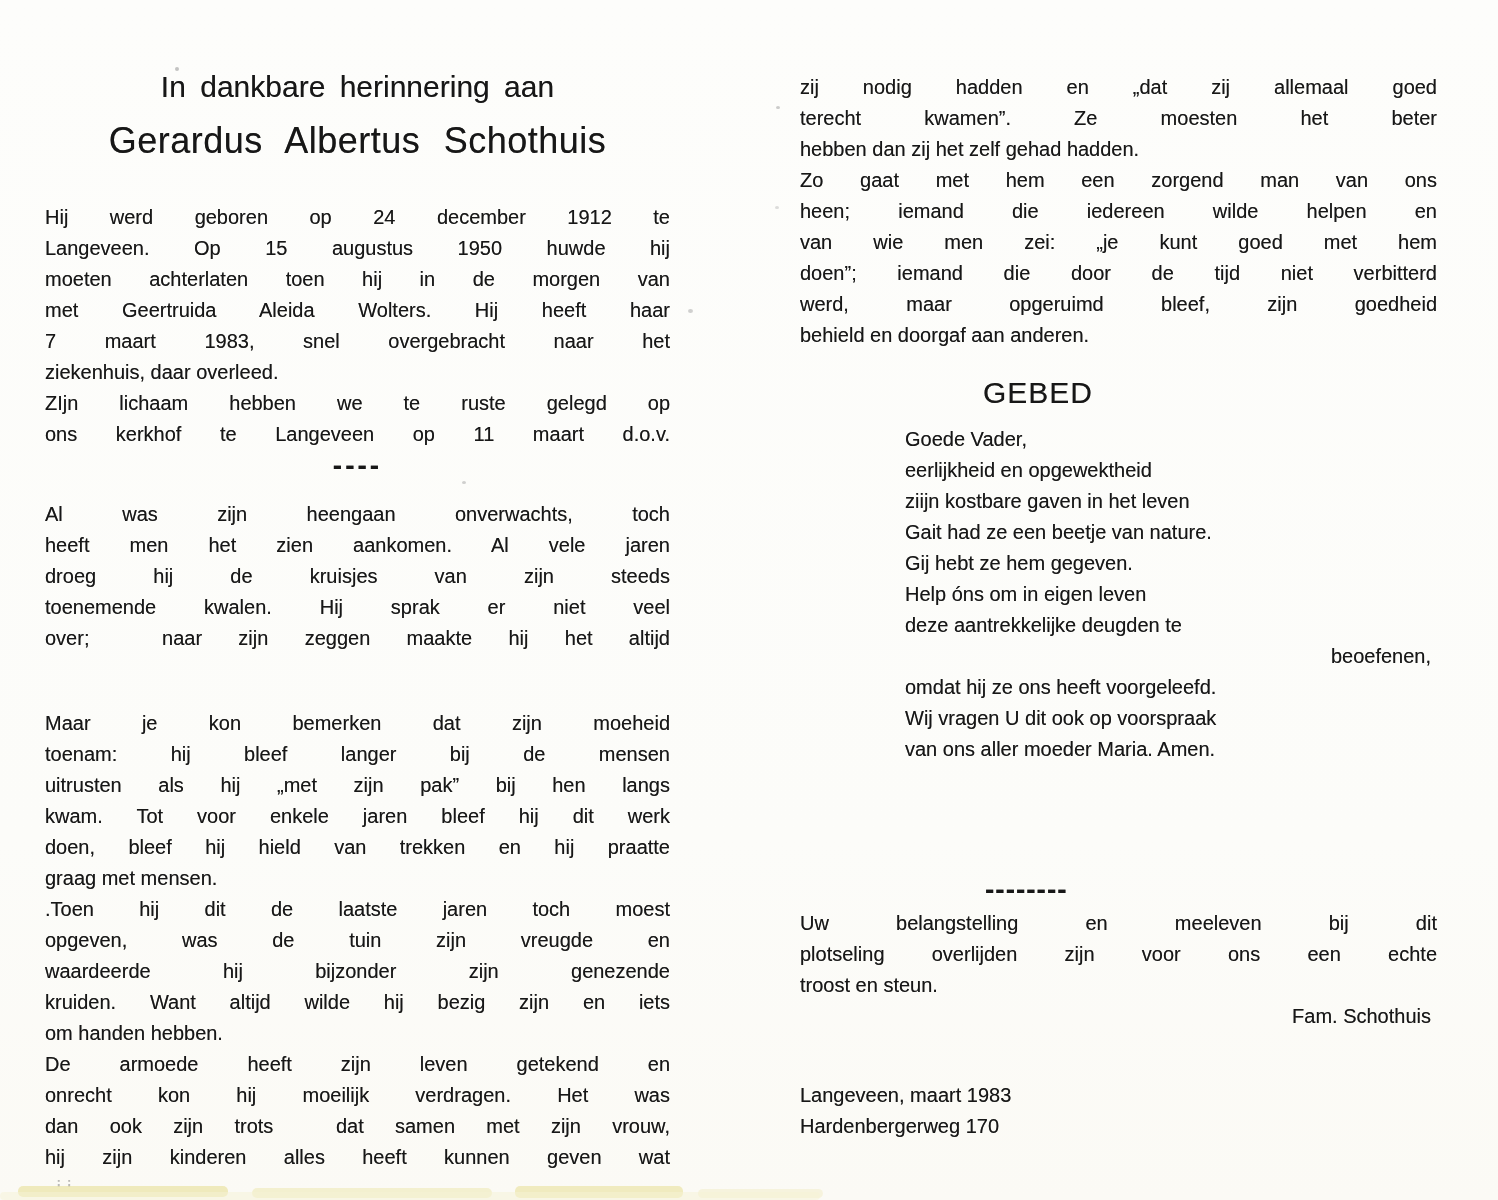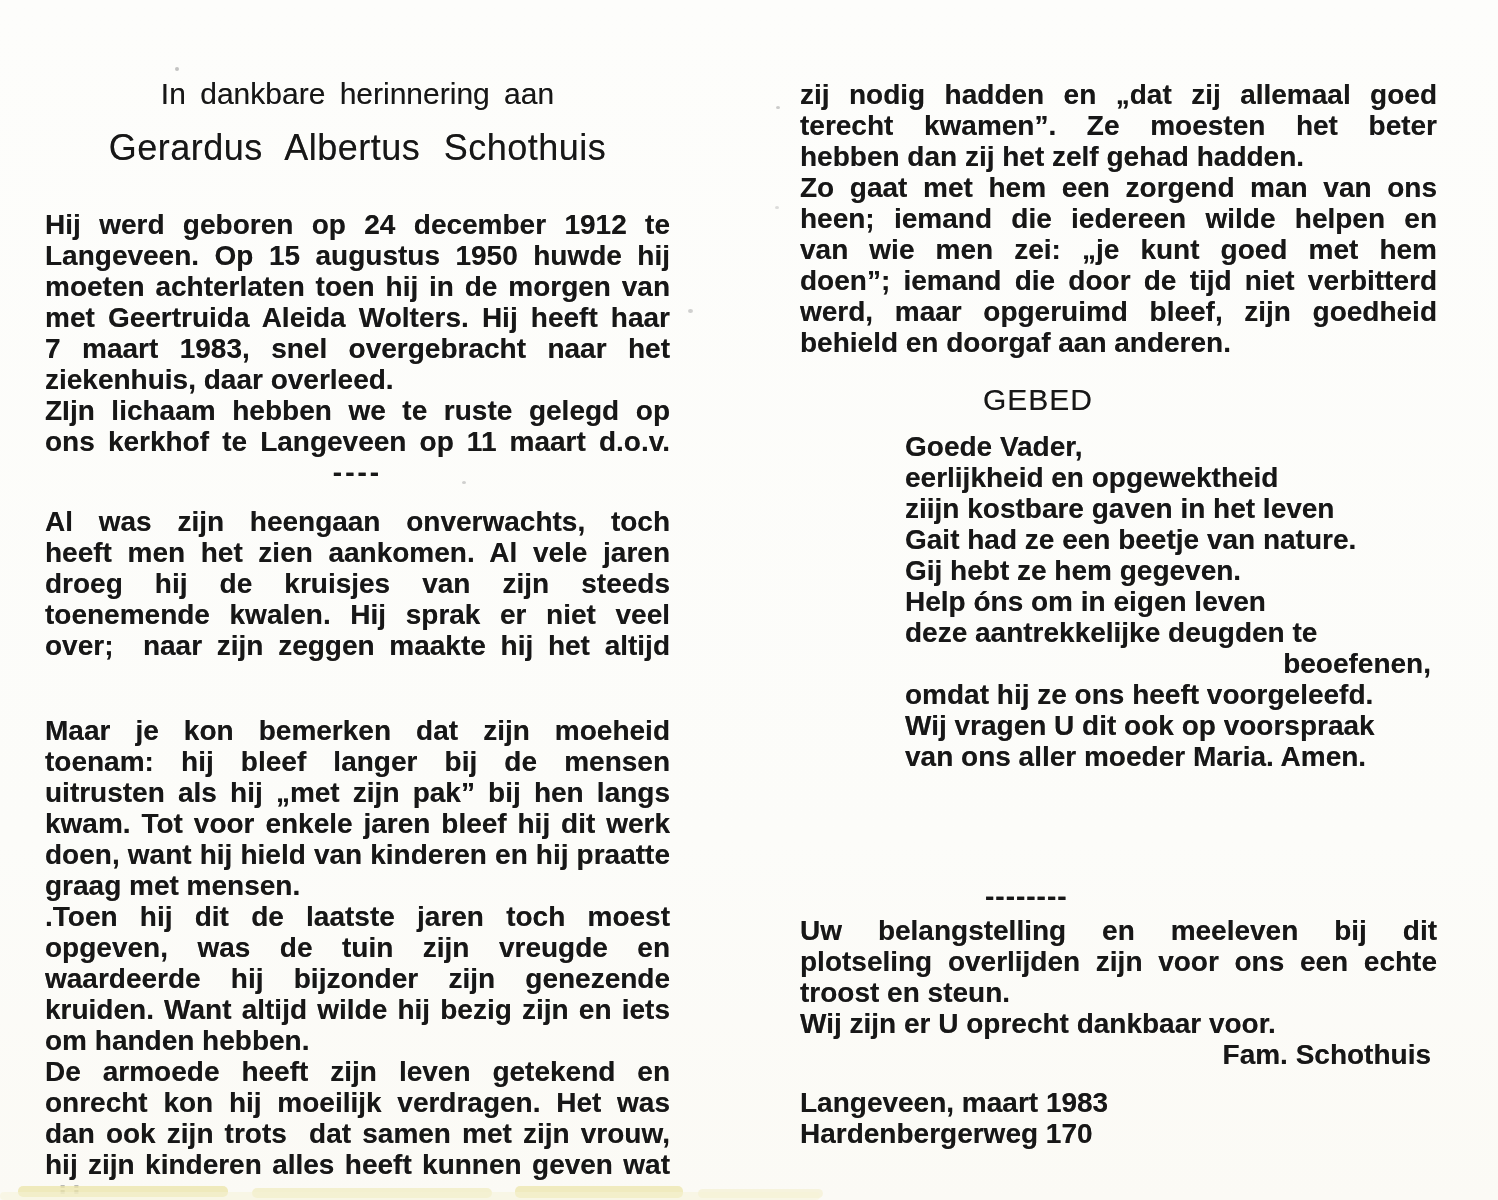--- a/index.html
+++ b/index.html
@@ -8,22 +8,22 @@
     width:1498px;height:1200px;
     background:linear-gradient(180deg,#fdfdfb 0%,#fcfcf9 70%,#fbfaf5 100%);
     overflow:hidden;
     font-family:"Liberation Sans","DejaVu Sans",sans-serif;
     color:#171717;
     text-shadow:0 0 0.45px rgba(20,20,20,.55);
   }
   .col{position:absolute;top:0;height:1200px;}
   .col-left{left:45px;width:625px;}
   .col-right{left:800px;width:637px;}
-  .block{position:absolute;left:0;width:100%;margin-top:7px;}
-  .line{line-height:31px;min-height:31px;font-size:28px;white-space:pre-wrap;font-weight:bold;}
+  .block{position:absolute;left:0;width:100%;}
+  .line{line-height:31px;min-height:31px;font-size:20px;white-space:pre-wrap;}
   .line.j{text-align:justify;text-align-last:justify;}
   .line.l{text-align:left;}
   .line.r{text-align:right;padding-right:6px;box-sizing:border-box;}
   .line.ghost{opacity:.28;height:14px;min-height:14px;overflow:hidden;letter-spacing:6px;filter:blur(.4px);}
   .memorial-header{top:70px;text-align:center;font-size:30px;word-spacing:6px;line-height:34px;}
   .deceased-name{top:118px;text-align:center;font-size:36px;word-spacing:13px;line-height:46px;letter-spacing:.5px;}
   .bio{top:202px;}
   .divider-left{top:450px;text-align:center;font-weight:bold;font-size:28px;letter-spacing:3px;line-height:31px;}
   .illness{top:499px;}
   .life{top:708px;}
@@ -60,21 +60,21 @@
         <div class="line j">heeft men het zien aankomen. Al vele jaren</div>
         <div class="line j">droeg hij de kruisjes van zijn steeds</div>
         <div class="line j">toenemende kwalen. Hij sprak er niet veel</div>
         <div class="line j">over;  naar zijn zeggen maakte hij het altijd</div>
       </div>
     <div class="block life">
         <div class="line j">Maar je kon bemerken dat zijn moeheid</div>
         <div class="line j">toenam: hij bleef langer bij de mensen</div>
         <div class="line j">uitrusten als hij „met zijn pak” bij hen langs</div>
         <div class="line j">kwam. Tot voor enkele jaren bleef hij dit werk</div>
-        <div class="line j">doen, want hij hield van kinderen en hij praatte</div>
+        <div class="line j">doen, bleef hij hield van trekken en hij praatte</div>
         <div class="line l">graag met mensen.</div>
         <div class="line j">.Toen hij dit de laatste jaren toch moest</div>
         <div class="line j">opgeven, was de tuin zijn vreugde en</div>
         <div class="line j">waardeerde hij bijzonder zijn genezende</div>
         <div class="line j">kruiden. Want altijd wilde hij bezig zijn en iets</div>
         <div class="line l">om handen hebben.</div>
         <div class="line j">De armoede heeft zijn leven getekend en</div>
         <div class="line j">onrecht kon hij moeilijk verdragen. Het was</div>
         <div class="line j">dan ook zijn trots  dat samen met zijn vrouw,</div>
         <div class="line j">hij zijn kinderen alles heeft kunnen geven wat</div>
@@ -106,21 +106,20 @@
         <div class="line r">beoefenen,</div>
         <div class="line l">omdat hij ze ons heeft voorgeleefd.</div>
         <div class="line l">Wij vragen U dit ook op voorspraak</div>
         <div class="line l">van ons aller moeder Maria. Amen.</div>
       </div>
     <div class="block divider-right">--------</div>
     <div class="block thanks">
         <div class="line j">Uw belangstelling en meeleven bij dit</div>
         <div class="line j">plotseling overlijden zijn voor ons een echte</div>
         <div class="line l">troost en steun.</div>
-        <div class="line l">Wij zijn er U oprecht dankbaar voor.</div>
         <div class="line r">Fam. Schothuis</div>
       </div>
     <div class="block address">
         <div class="line l">Langeveen, maart 1983</div>
         <div class="line l">Hardenbergerweg 170</div>
       </div>
   </div>
 
   <div class="stain" style="left:18px;top:1186px;width:210px;height:11px;background:#ece5a9;opacity:.75;"></div>
   <div class="stain" style="left:252px;top:1188px;width:240px;height:10px;background:#f1ecc0;opacity:.7;"></div>

